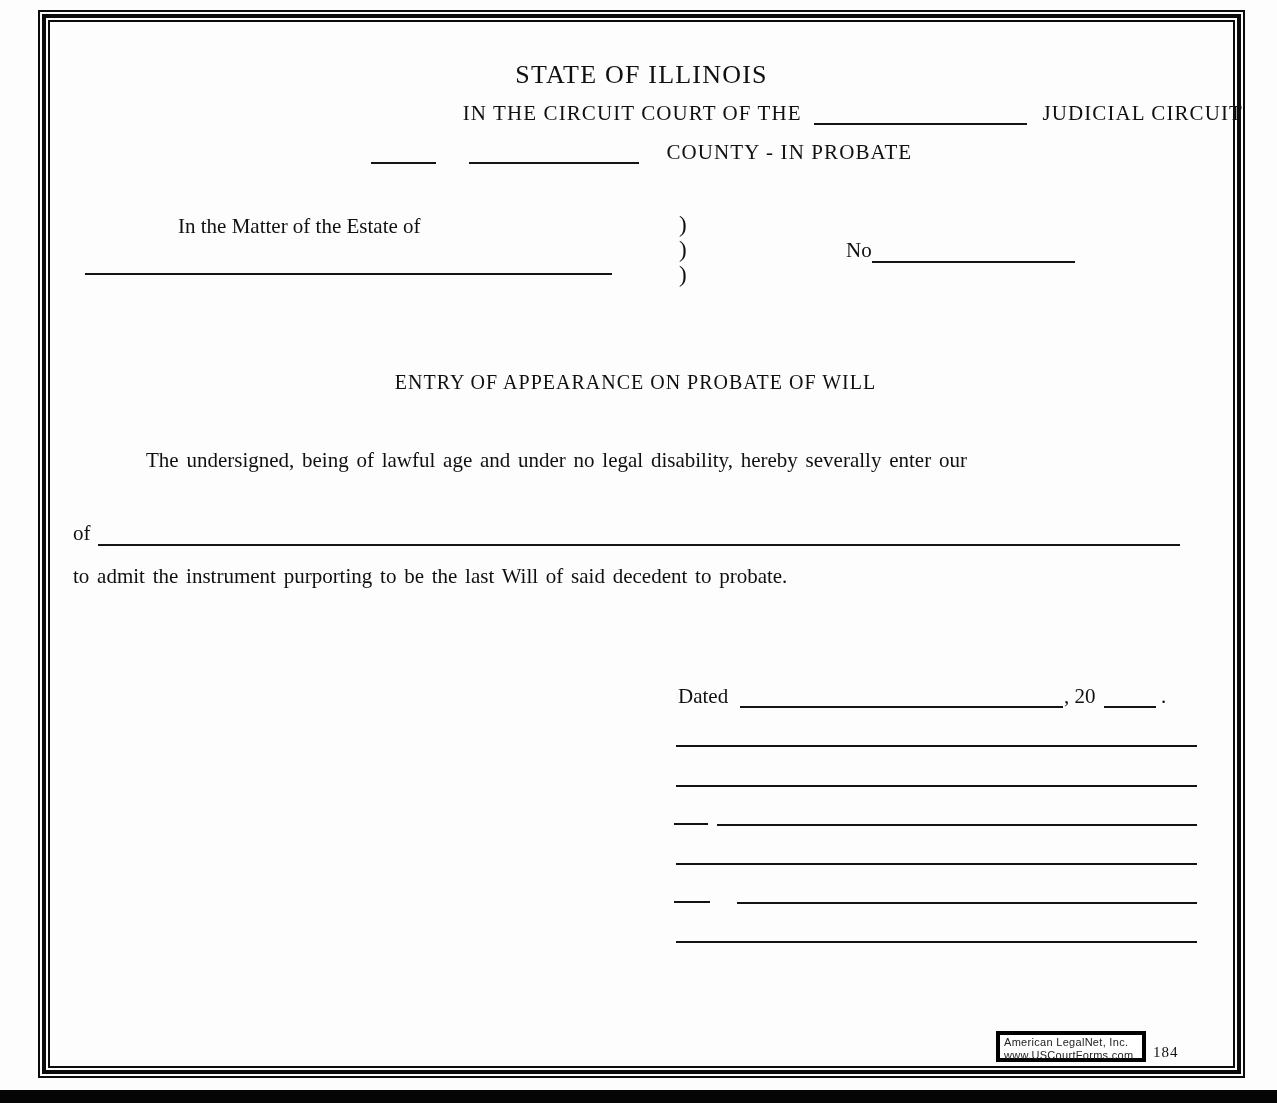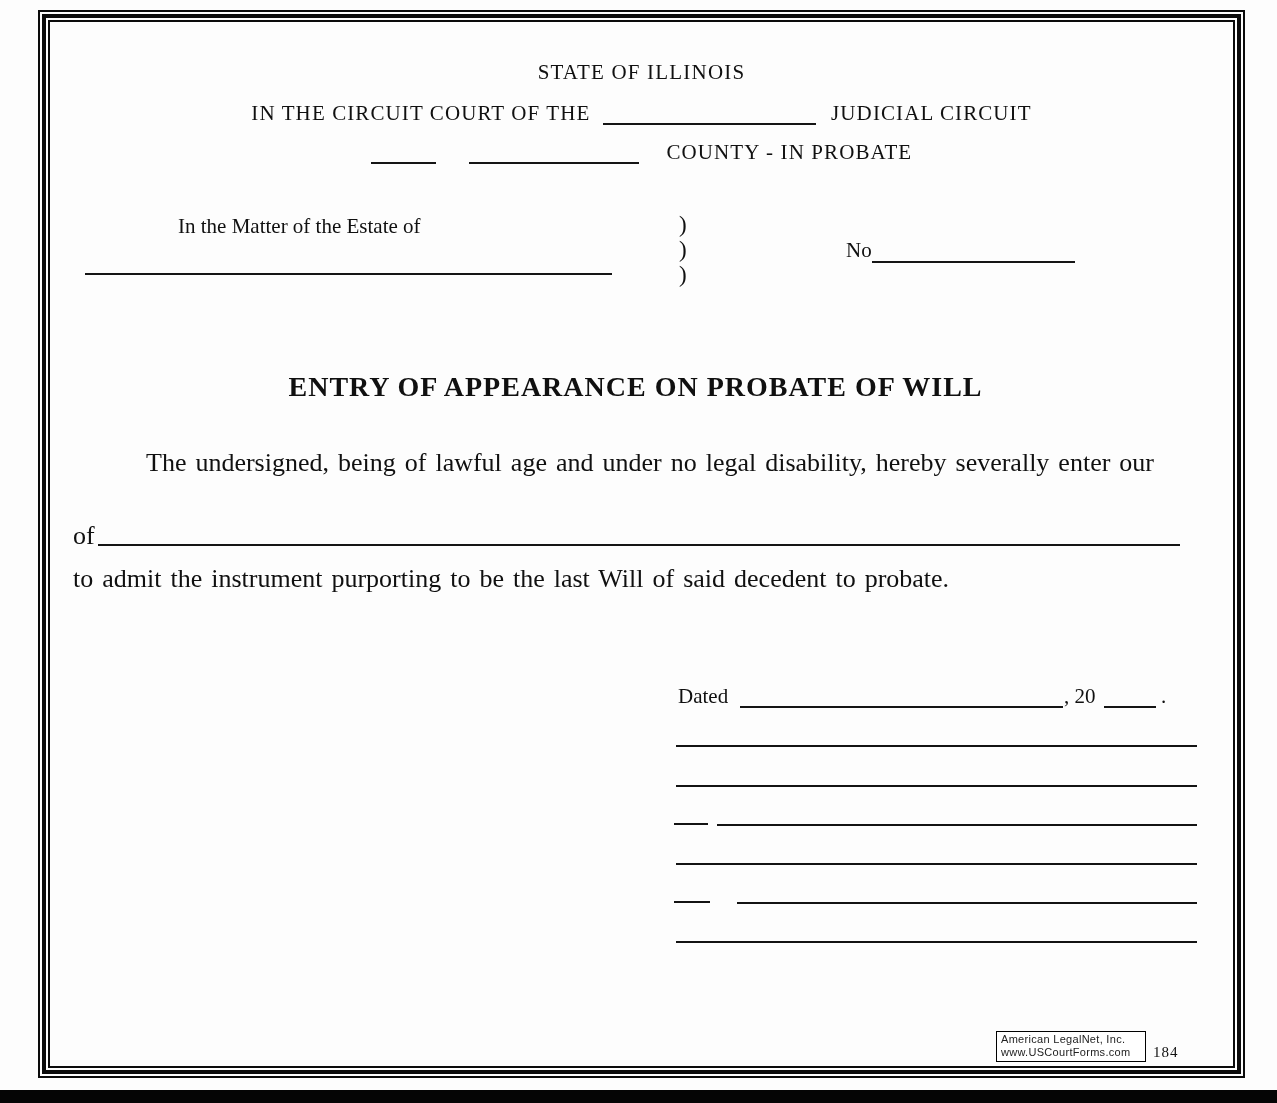--- a/index.html
+++ b/index.html
@@ -19,54 +19,54 @@
     width: 1207px; height: 1068px;
     border: 2px solid #0b0b0b; padding: 2px;
   }
   .bmid  { width: 100%; height: 100%; border: 4px solid #0b0b0b; padding: 2px; }
   .binner{ width: 100%; height: 100%; border: 2px solid #0b0b0b; }
 
   .content { position: absolute; inset: 0; }
 
   .center { position: absolute; left: 40px; right: 34px; text-align: center; white-space: nowrap; }
 
-  .state   { top: 60px;  font-size: 21px; letter-spacing: 1.2px; }
-  .circuit { top: 101px; font-size: 21px; letter-spacing: 1.1px; }
+  .state   { top: 60px;  font-size: 26px; letter-spacing: 1.2px; }
+  .circuit { top: 101px; font-size: 21px; letter-spacing: 1.1px; text-align: right; }
   .county  { top: 140px; font-size: 21px; letter-spacing: 1.1px; }
 
   .iblank {
     display: inline-block; height: 18px;
     border-bottom: 2px solid #151515;
     vertical-align: -5px;
   }
   .w213 { width: 213px; margin: 0 9px 0 6px; }
   .w65  { width: 65px;  margin-right: 27px; }
   .w170 { width: 170px; margin-right: 21px; }
 
   .abs { position: absolute; white-space: nowrap; }
   .t21 { font-size: 21px; }
 
   .blankline { position: absolute; border-bottom: 2px solid #151515; }
 
   .paren { font-size: 23px; line-height: 25px; }
 
   .title {
     position: absolute; left: 28px; right: 34px; top: 371px;
-    text-align: center; font-size: 28px; font-weight: bold;
+    text-align: center; font-size: 20px; font-weight: normal;
     letter-spacing: 1px; white-space: nowrap;
   }
 
-  .bodyline { position: absolute; font-size: 26px; white-space: nowrap; word-spacing: 2.5px; }
+  .bodyline { position: absolute; font-size: 21px; white-space: nowrap; word-spacing: 2.5px; }
 
   .sig { position: absolute; border-top: 2px solid #131313; }
 
   .vendorbox {
     position: absolute; left: 996px; top: 1031px;
     width: 150px; height: 31px;
-    border: 1px solid #000000;
+    border: 4px solid #000000;
     font-family: "Liberation Sans", sans-serif;
     font-size: 11px; line-height: 13px;
     color: #222; padding: 1px 0 0 4px;
     letter-spacing: 0.3px;
     background: #fff;
   }
   .pagenum { position: absolute; left: 1153px; top: 1044px; font-size: 15px; letter-spacing: 1px; }
 
   .scanbar { position: absolute; left: 0; top: 1090px; width: 1277px; height: 13px; background: #050505; }
 </style>

